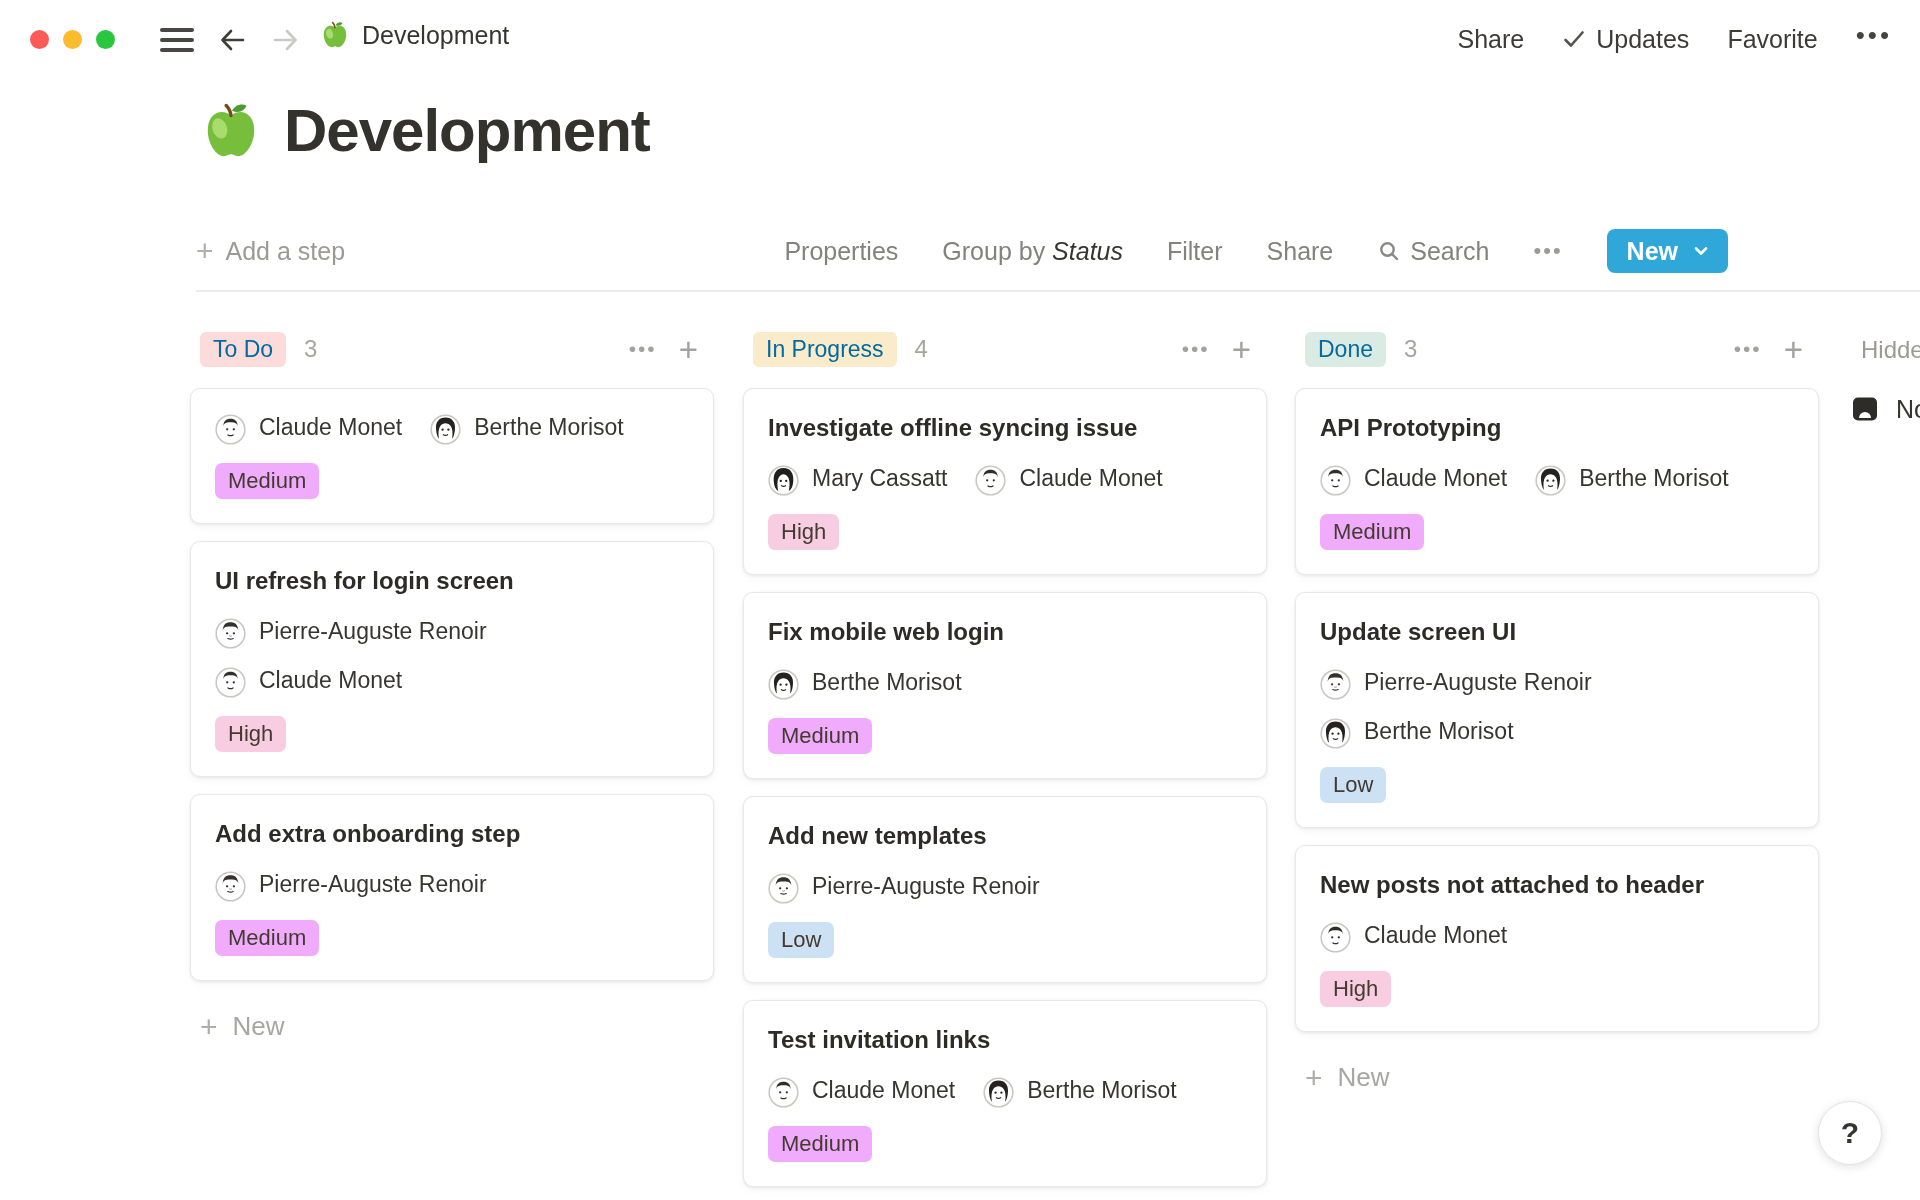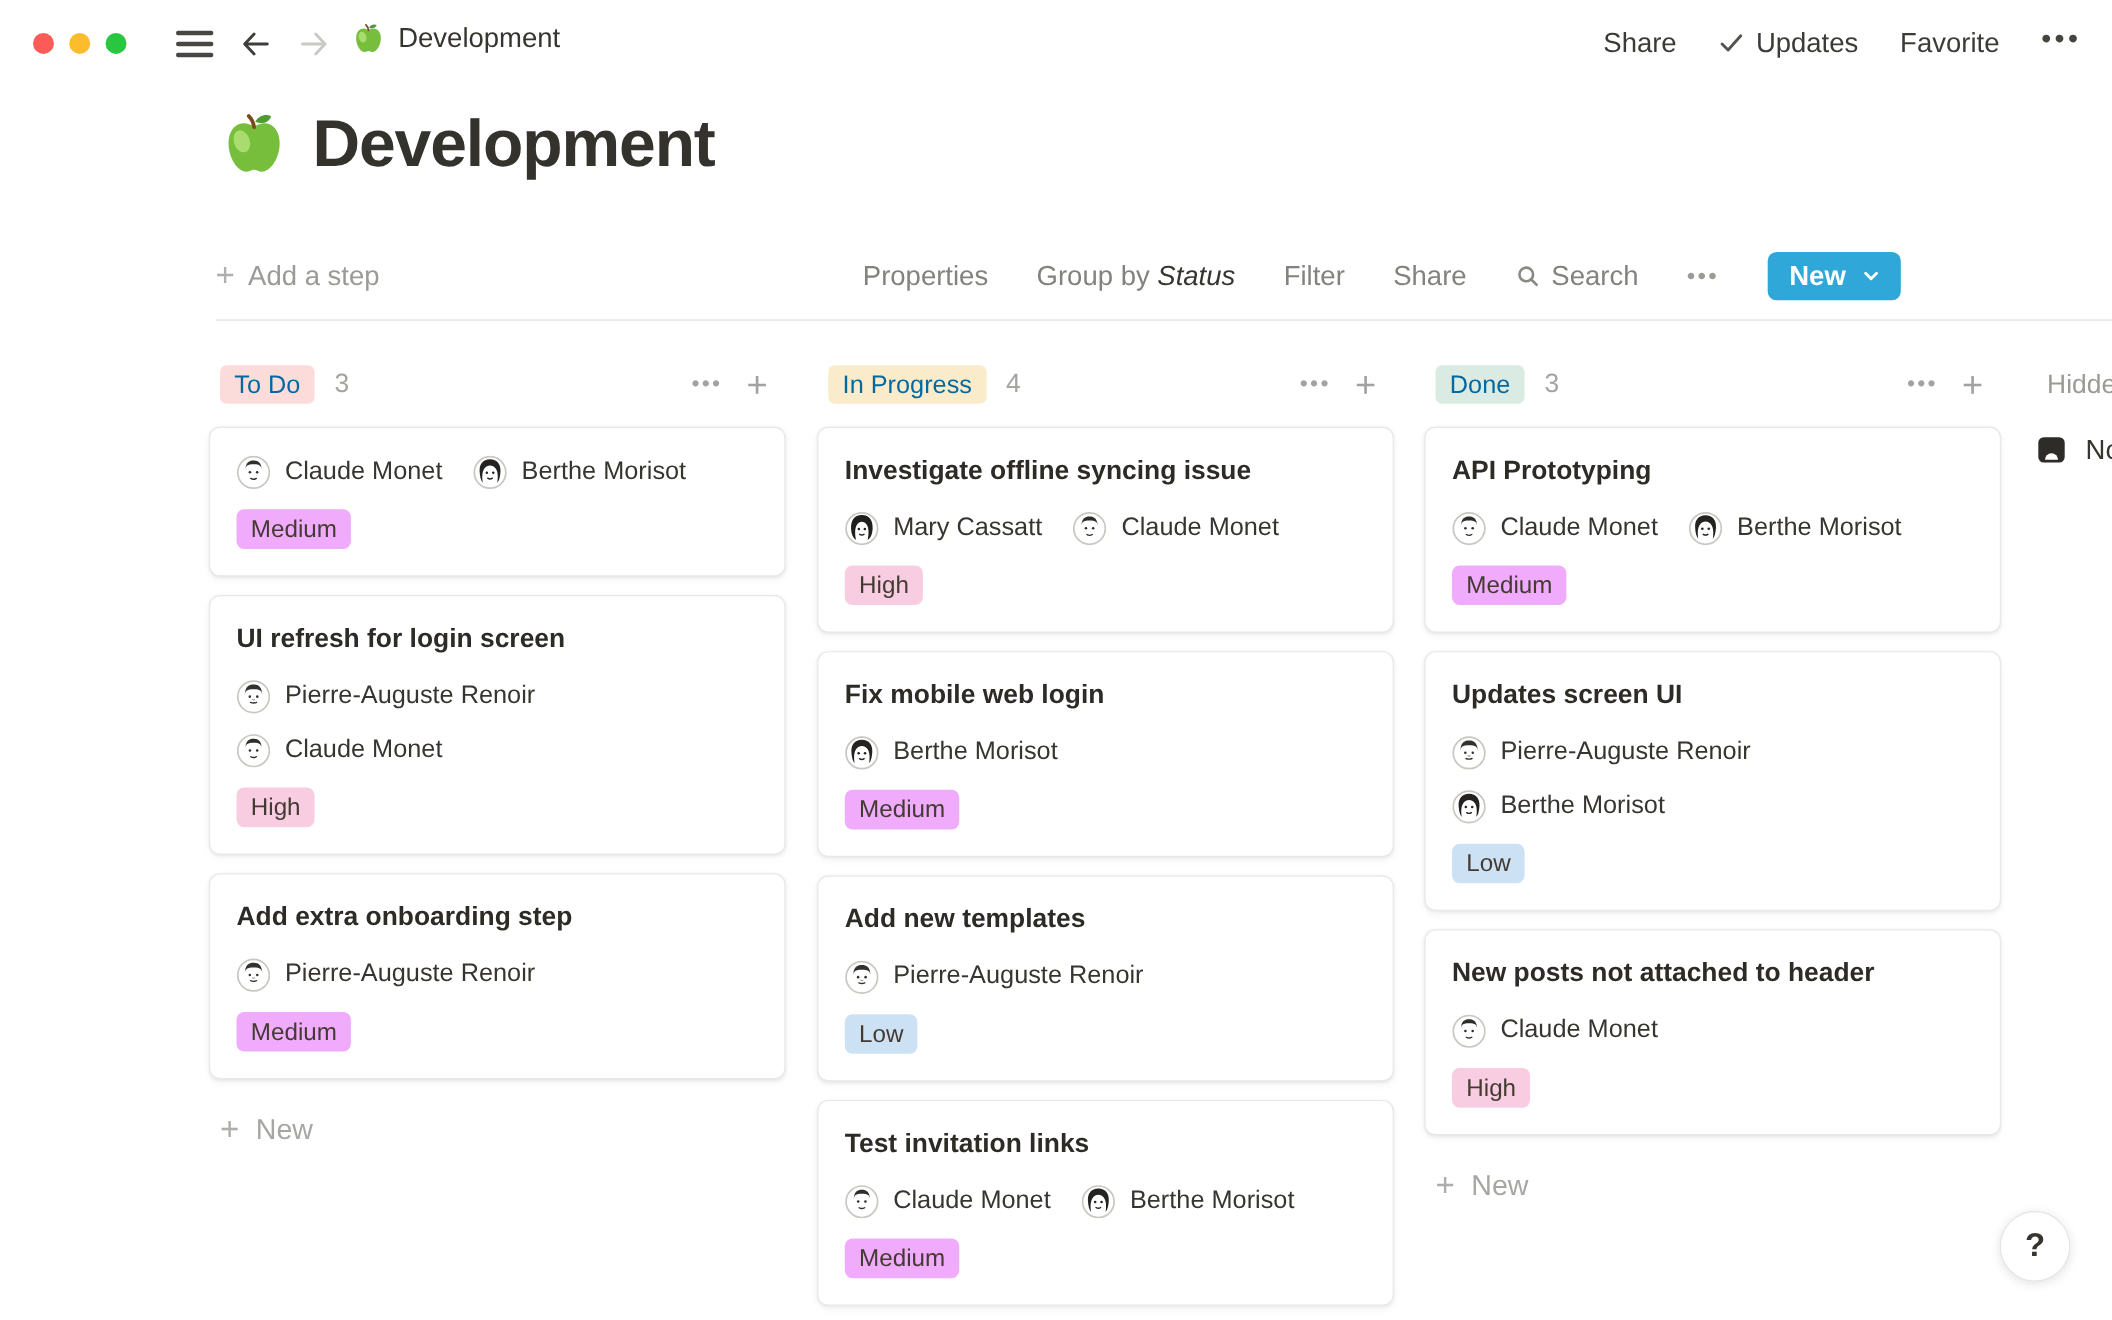--- a/index.html
+++ b/index.html
@@ -441,21 +441,21 @@
                   <circle cx="19" cy="16.2" r="1.2" fill="#242321"></circle>
                   <path d="M13.8 21.4 Q16 22.8 18.2 21.4" stroke="#242321" stroke-width="1.3" fill="none" stroke-linecap="round"></path>
                 </svg>
               </span>
             <span class="assignee-name">Berthe Morisot</span>
           </span>
         </div>
         <span class="badge badge-medium">Medium</span>
       </div>
       <div class="card">
-        <div class="card-title">Updates screen UI</div>
+        <div class="card-title">Update screen UI</div>
         <div class="assignee-row">
           <span class="assignee">
             <span class="avatar">
                 <svg viewBox="0 0 32 32">
                   <circle cx="16" cy="16" r="14.8" fill="#ffffff" stroke="#c9c7c2" stroke-width="1.6"></circle>
                   <path d="M7.8 15 C7.8 6.6 11.4 4.4 16 4.4 C20.6 4.4 24.2 6.6 24.2 15 C24.2 10 21.8 8.8 16 8.8 C10.2 8.8 7.8 10 7.8 15 Z" fill="#33322f"></path>
                   <circle cx="12.5" cy="15.8" r="1.2" fill="#33322f"></circle>
                   <circle cx="19.5" cy="15.8" r="1.2" fill="#33322f"></circle>
                   <path d="M13.2 21.2 Q16 22.4 18.8 21.2" stroke="#33322f" stroke-width="1.3" fill="none" stroke-linecap="round"></path>
                   <path d="M15 18.6 Q16 19.3 17 18.6" stroke="#8f8d89" stroke-width="1" fill="none" stroke-linecap="round"></path>

